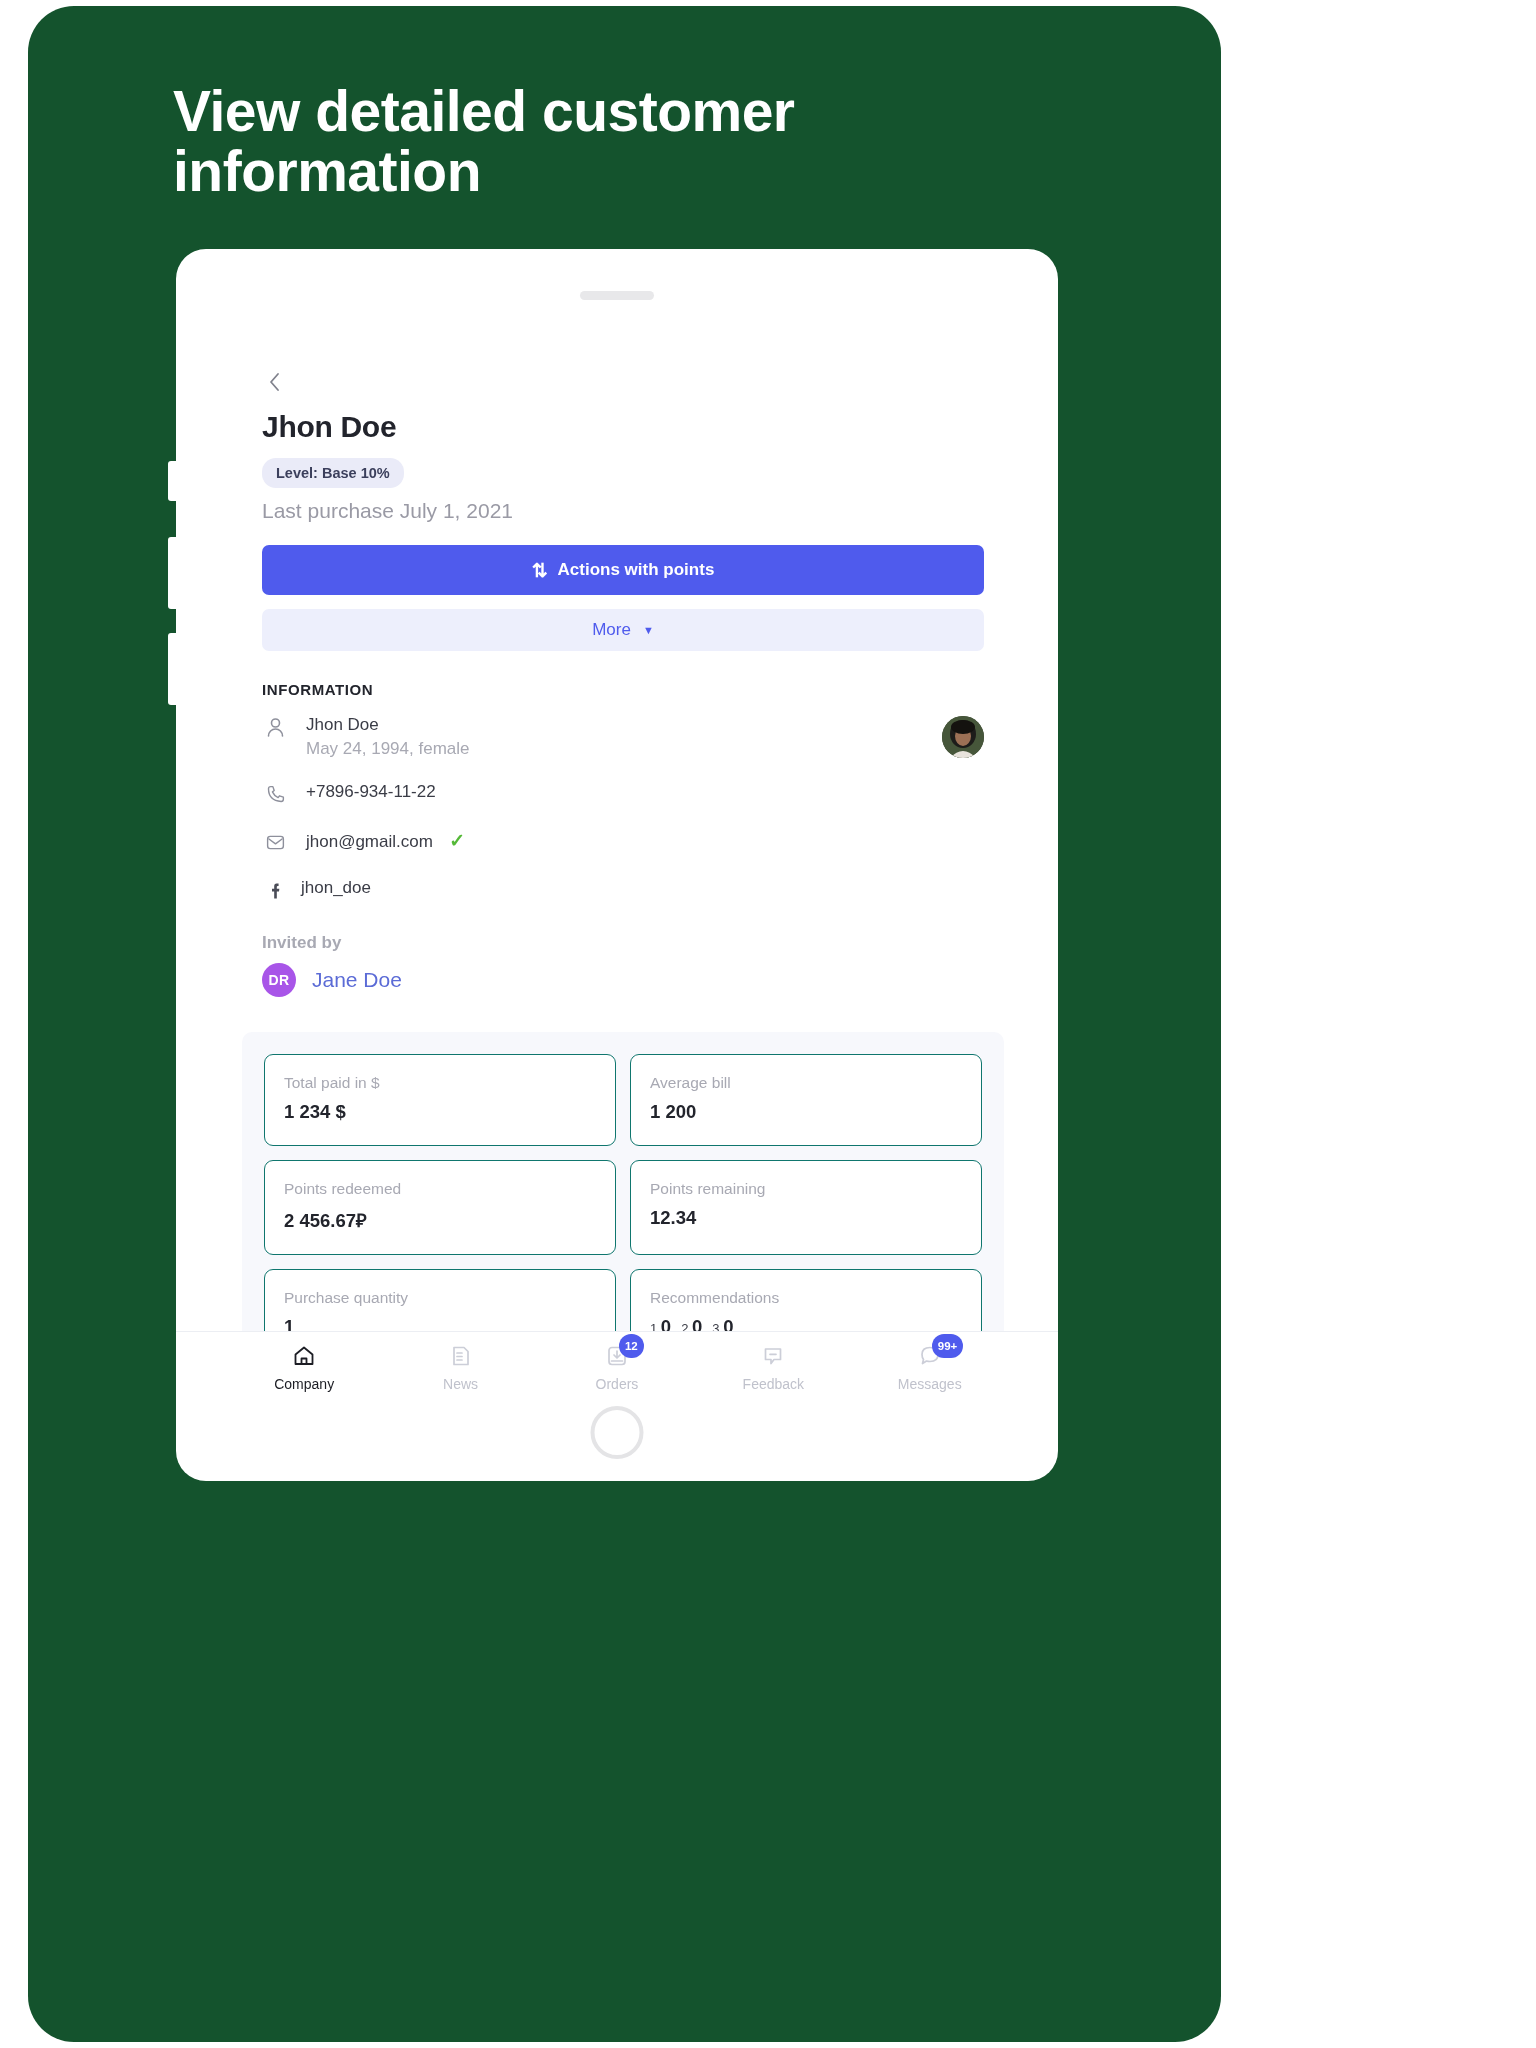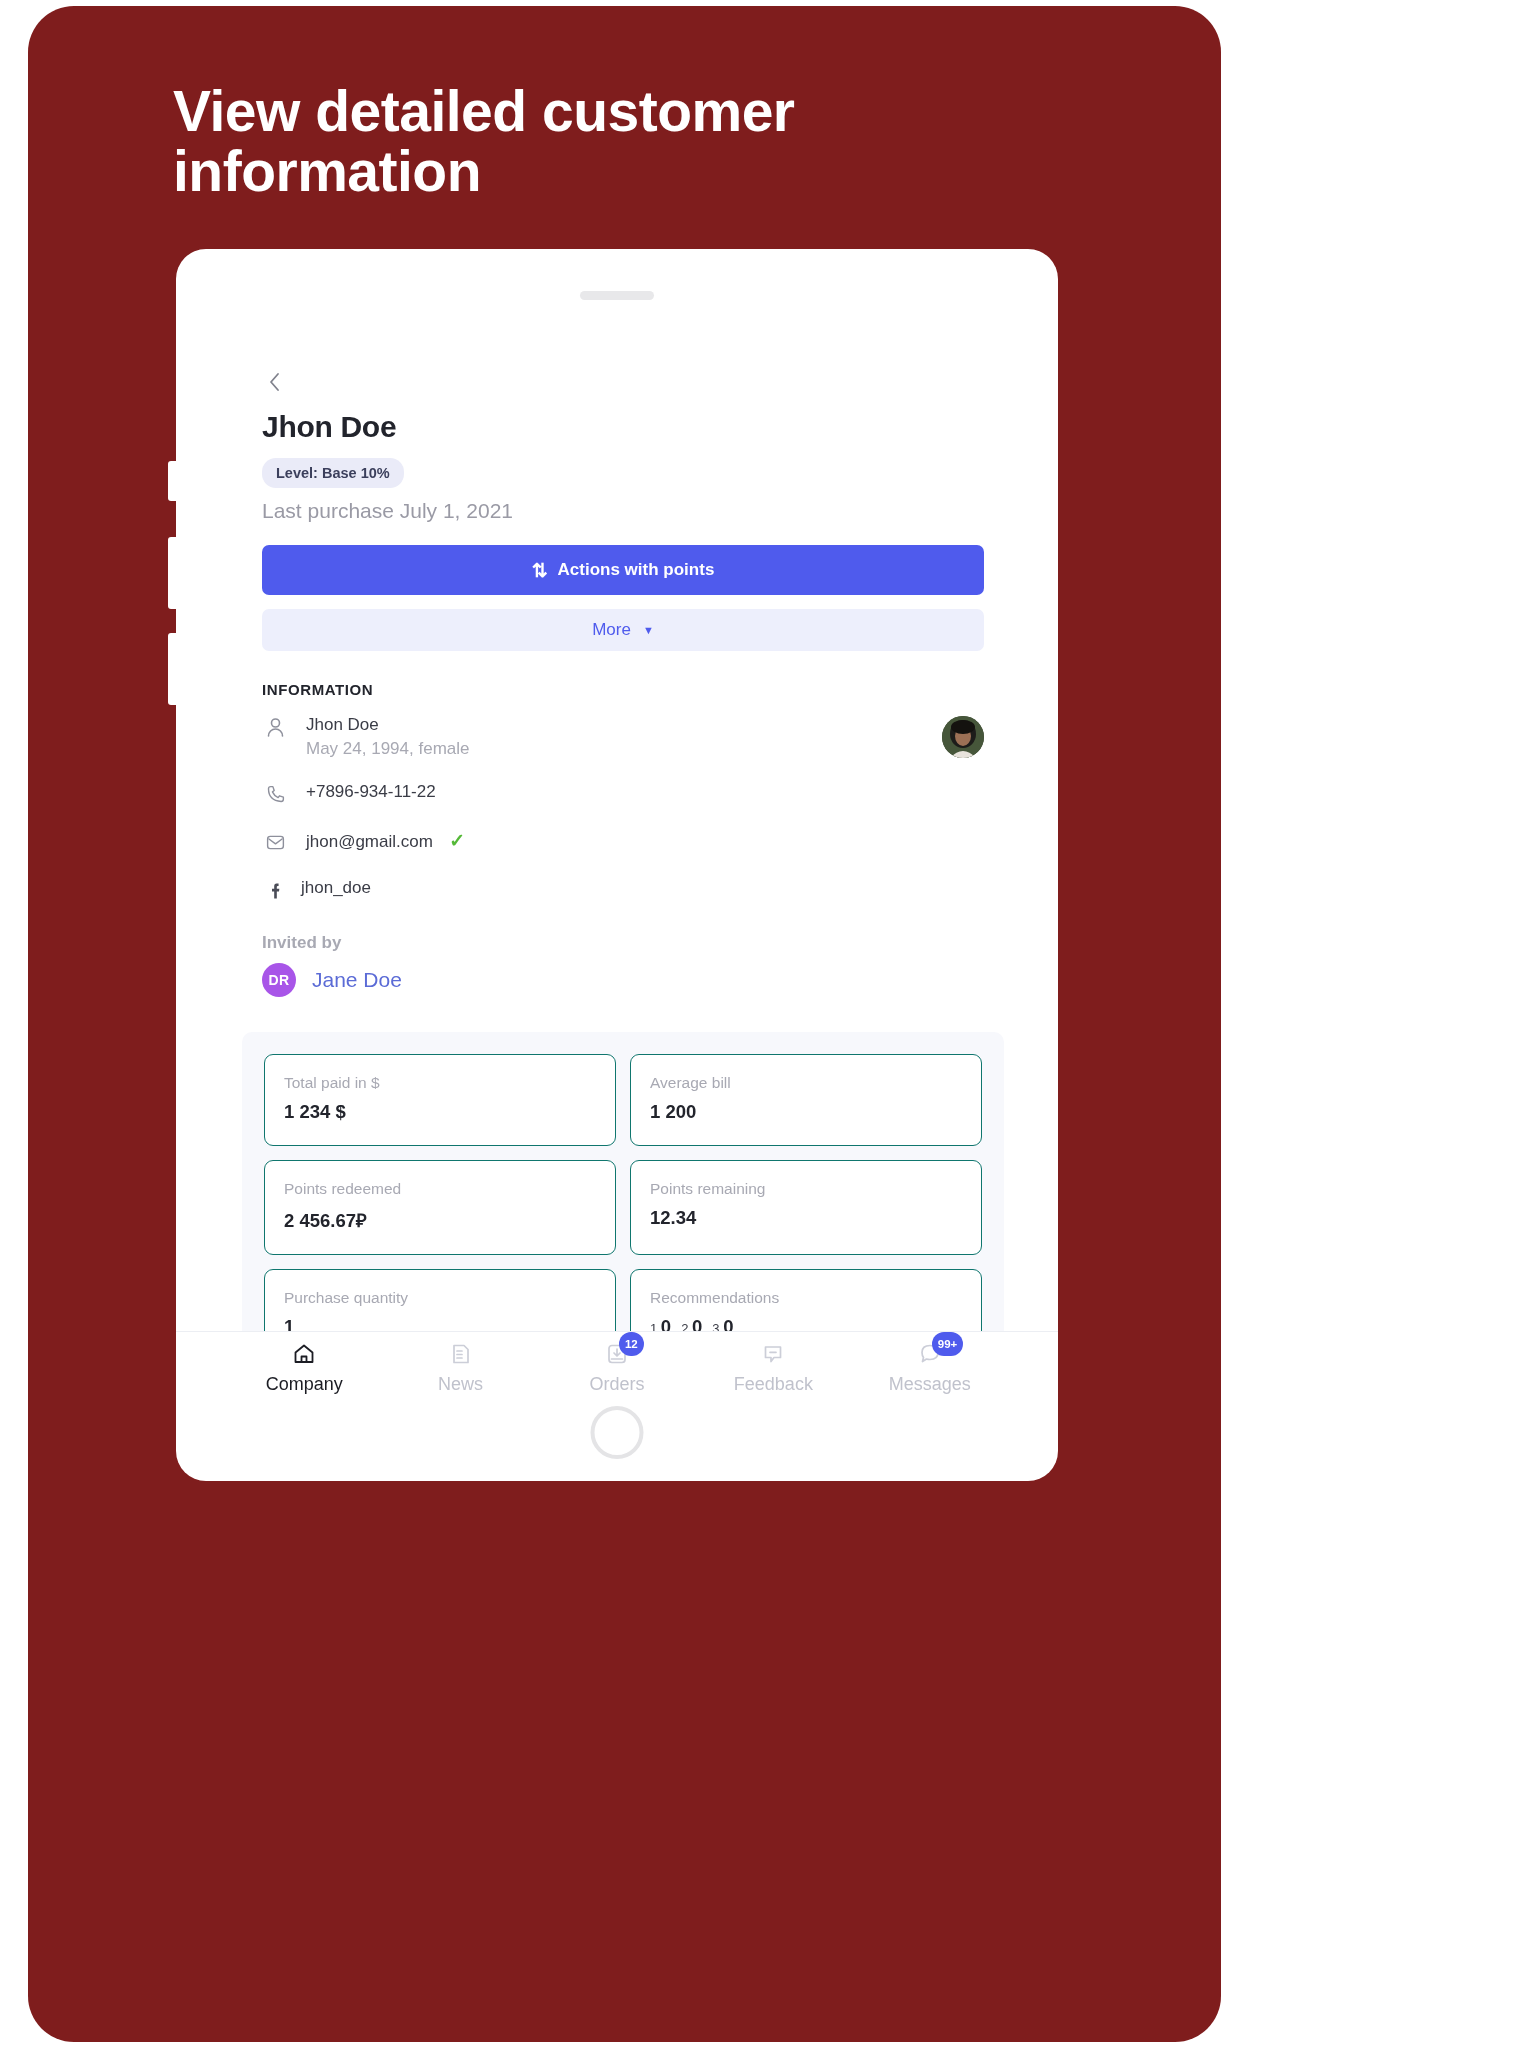--- a/index.html
+++ b/index.html
@@ -16,21 +16,21 @@
     position: relative;
   }
 
   
   #navy-panel {
     position: absolute;
     left: 28px;
     top: 6px;
     width: 1193px;
     height: 2036px;
-    background: #7f1d1d;
+    background: #14532d;
     border-radius: 46px;
   }
 
   
   #headline {
     position: absolute;
     left: 145px;
     top: 75px;
     width: 800px;
     color: #ffffff;
@@ -338,21 +338,21 @@
     width: 26px;
     height: 26px;
     display: flex;
     align-items: center;
     justify-content: center;
     color: #ccced8;
   }
   .nav-item.active .nav-icon { color: #1c1d24; }
 
   .nav-label {
-    font-size: 18px;
+    font-size: 14px;
     color: #c0c2cc;
   }
   .nav-item.active .nav-label { color: #1c1d24; }
 
   .nav-badge {
     position: absolute;
     top: -9px;
     left: 50%;
     margin-left: 2px;
     background: #4f5bed;

